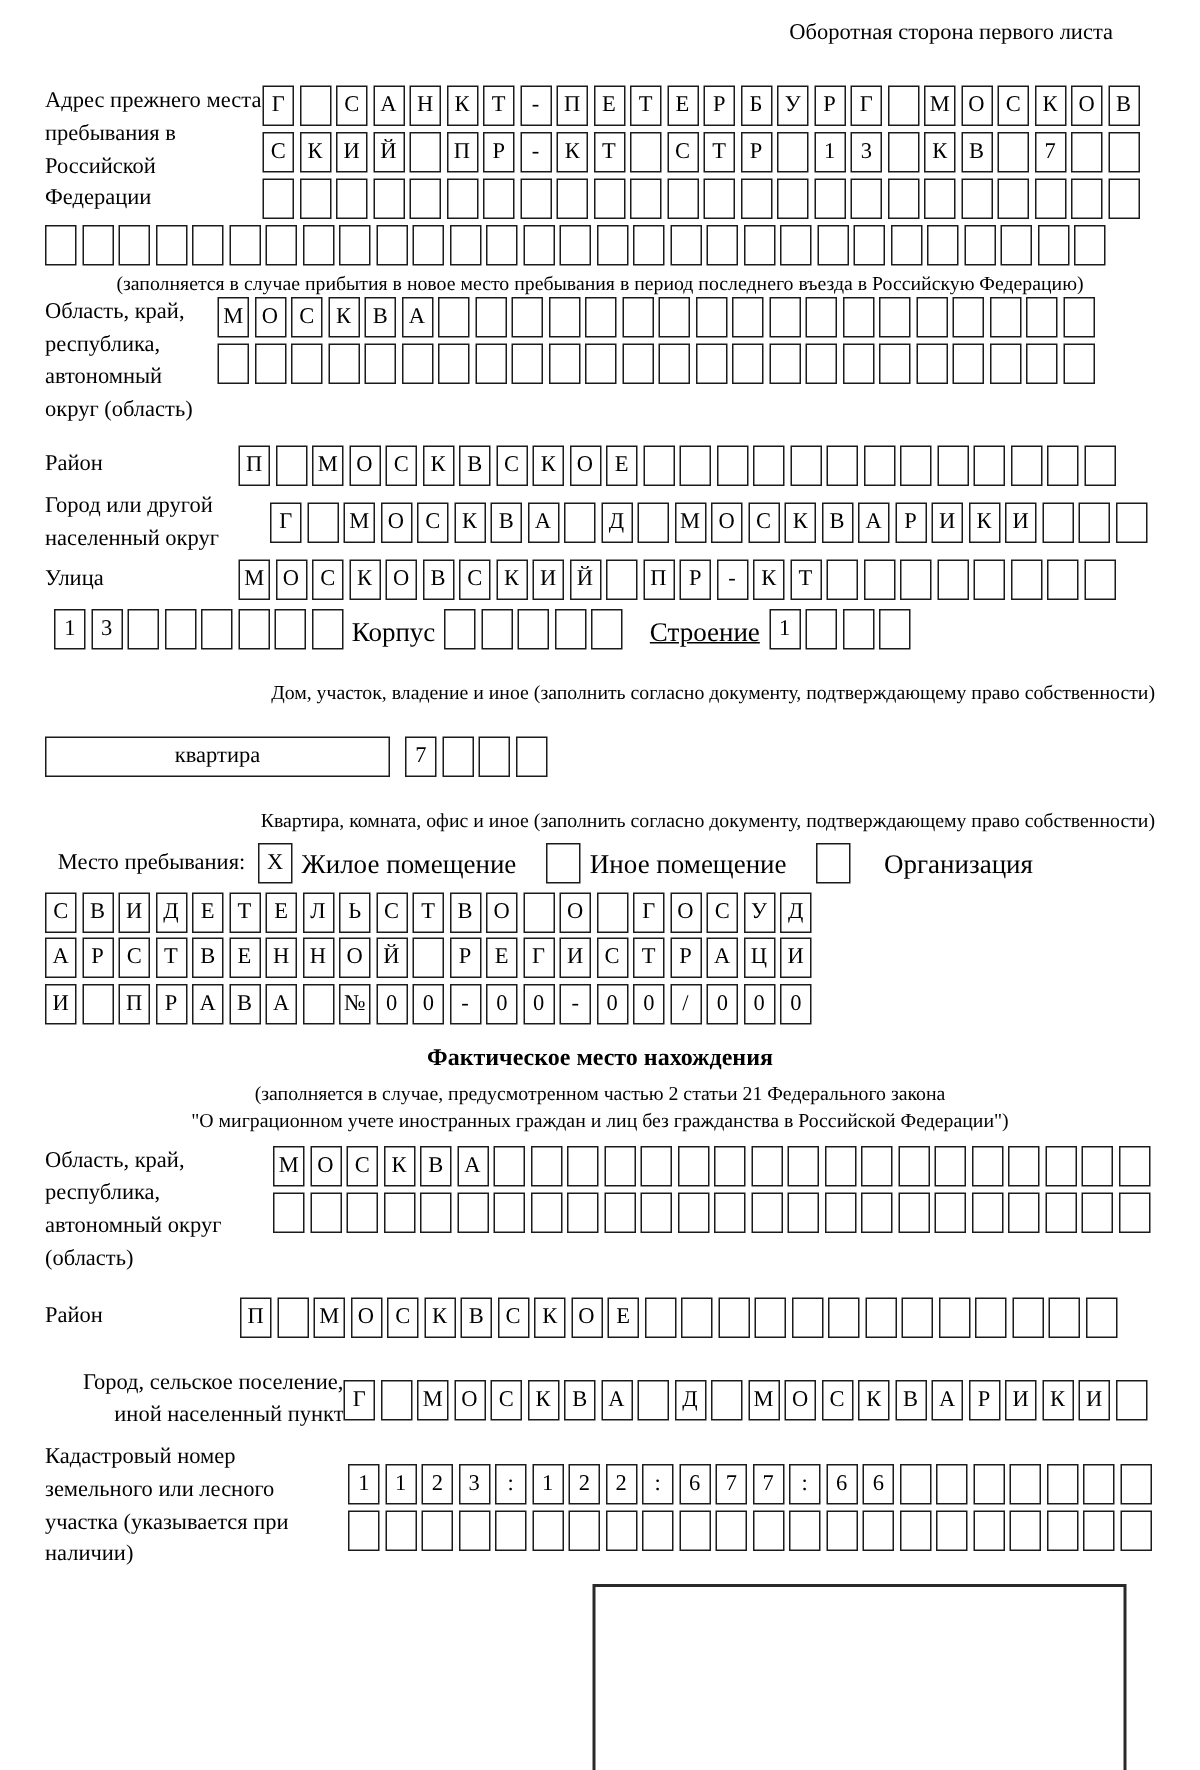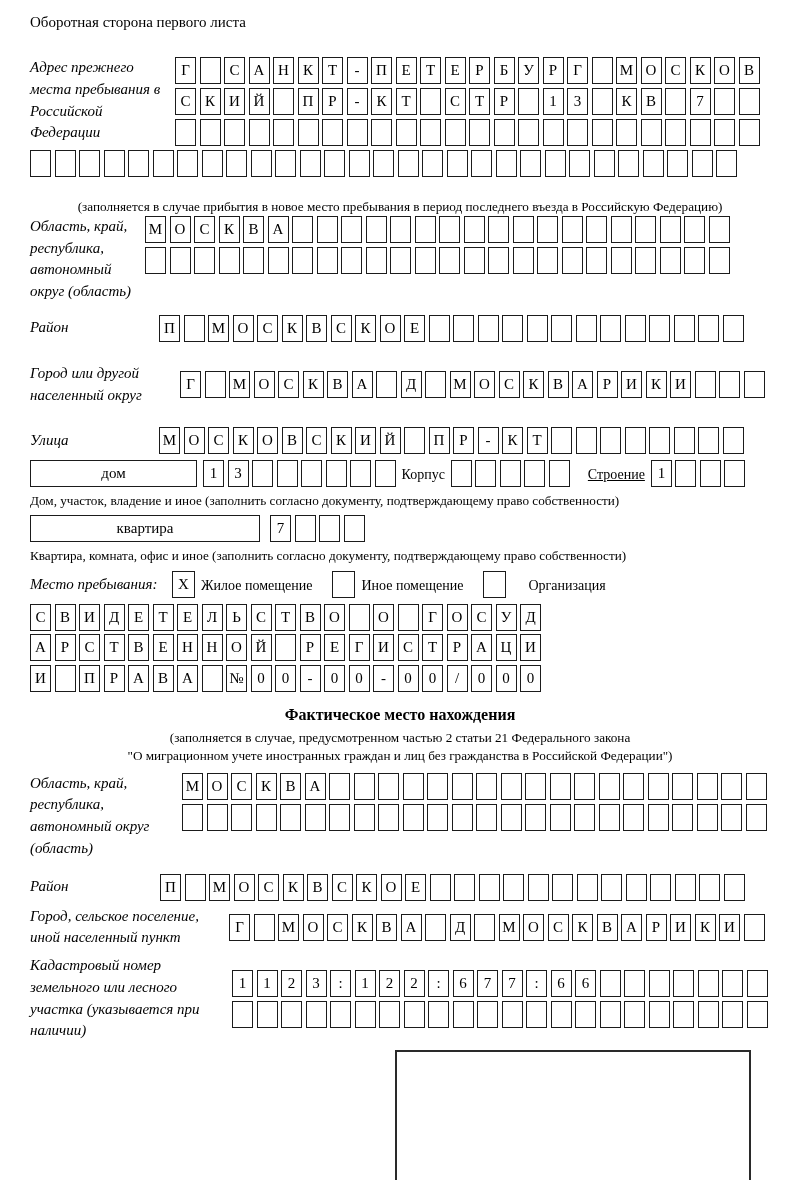--- a/index.html
+++ b/index.html
@@ -1,40 +1,40 @@
 <!DOCTYPE html>
 <html><head>
 <meta charset="utf-8">
 <style>
   html,body{margin:0;padding:0;background:#fff;}
   body{width:800px;height:1180px;overflow:hidden;color:#000;
        font-family:"Liberation Serif","DejaVu Serif",serif;}
   .page{box-sizing:border-box;width:800px;height:1180px;padding:14px 30px 0 30px;position:relative;}
-  .header{ padding-right:28px;font-size:15px;}
+  .header{ text-align:right;padding-right:28px;font-size:15px;}
   .row-flex{display:flex;align-items:flex-start;}
   .row-flex.vcenter{align-items:center;}
-  .label{font-size:15px;line-height:1.45;flex:none;font-style:italic;}
+  .label{font-size:15px;line-height:1.45;flex:none;}
   .w145{width:145px;} .w115{width:115px;} .w129{width:129px;} .w150{width:150px;}
   .w152{width:152px;} .w130{width:130px;} .w199{width:199px;} .w202{width:202px;} .w221{width:221px;}
   .stack{display:flex;flex-direction:column;gap:4px;}
   .cells{display:flex;gap:3.5px;flex:none;}
   .cell{box-sizing:border-box;flex:none;width:21px;height:27px;border:1.7px solid #1b1b1b;
         display:inline-flex;align-items:center;justify-content:center;
         font-size:15px;line-height:1;background:#fff;}
   .full-row{margin-top:4px;}
   .note{font-size:13.2px;line-height:1.35;}
   .center{text-align:center;}
   .sec-title{font-weight:bold;font-size:16px;text-align:center;margin:7px 0 5px 0;}
   .labelbox{box-sizing:border-box;height:27px;border:1.7px solid #1b1b1b;flex:none;
         display:flex;align-items:center;justify-content:center;font-size:15px;}
   .lb-house{width:167px;} .lb-apt{width:230px;}
-  .inline-lbl{font-size:14px;flex:none;padding:3px 6px 0 6px;}
+  .inline-lbl{font-size:18px;flex:none;padding:3px 6px 0 6px;}
   .checkbox{box-sizing:border-box;width:23px;height:27px;border:1.7px solid #1b1b1b;flex:none;
         display:inline-flex;align-items:center;justify-content:center;font-size:15px;}
-  .gap6{margin-top:6px;} .gap4{margin-top:5px;} .gap3{margin-top:21px;}
+  .gap6{margin-top:6px;} .gap4{margin-top:20px;text-align:right;} .gap3{margin-top:3px;}
   .gap12{margin-top:12px;} .gap14{margin-top:14px;} .gap8{margin-top:8px;} .gap26{margin-top:26px;}
   .stamp-box{box-sizing:border-box;width:356px;height:174px;border:2px solid #2a2a2a;margin:8px 0 0 365px;}
   .stay-note{margin-left:214px;}
 </style>
 </head>
 <body>
 
 <div class="page">
 
   <div class="header">Оборотная сторона первого листа</div>
@@ -298,21 +298,20 @@
         <span class="cell"></span>
         <span class="cell"></span>
         <span class="cell"></span>
         <span class="cell"></span>
         <span class="cell"></span>
         <span class="cell"></span>
       </div>
   </div>
 
   <div class="row-flex vcenter gap6">
-    <div class="labelbox lb-house">дом</div>
     <div class="cells" style="margin-left:6px;">
         <span class="cell">1</span>
         <span class="cell">3</span>
         <span class="cell"></span>
         <span class="cell"></span>
         <span class="cell"></span>
         <span class="cell"></span>
         <span class="cell"></span>
         <span class="cell"></span>
       </div>
@@ -339,21 +338,21 @@
     <div class="cells" style="margin-left:10px;">
         <span class="cell">7</span>
         <span class="cell"></span>
         <span class="cell"></span>
         <span class="cell"></span>
       </div>
   </div>
   <div class="note gap4">Квартира, комната, офис и иное (заполнить согласно документу, подтверждающему право собственности)</div>
 
   <div class="row-flex vcenter gap6">
-    <div class="label" style="width:142px;">Место пребывания:</div>
+    <div class="label" style="width:142px;text-align:center;">Место пребывания:</div>
     <span class="checkbox">X</span>
     <div class="inline-lbl">Жилое помещение</div>
     <span class="checkbox" style="margin-left:14px;"></span>
     <div class="inline-lbl">Иное помещение</div>
     <span class="checkbox" style="margin-left:14px;"></span>
     <div class="inline-lbl" style="margin-left:16px;">Организация</div>
   </div>
 
   <div class="row-flex gap6">
     <div class="stack" style="gap:3.5px;">

